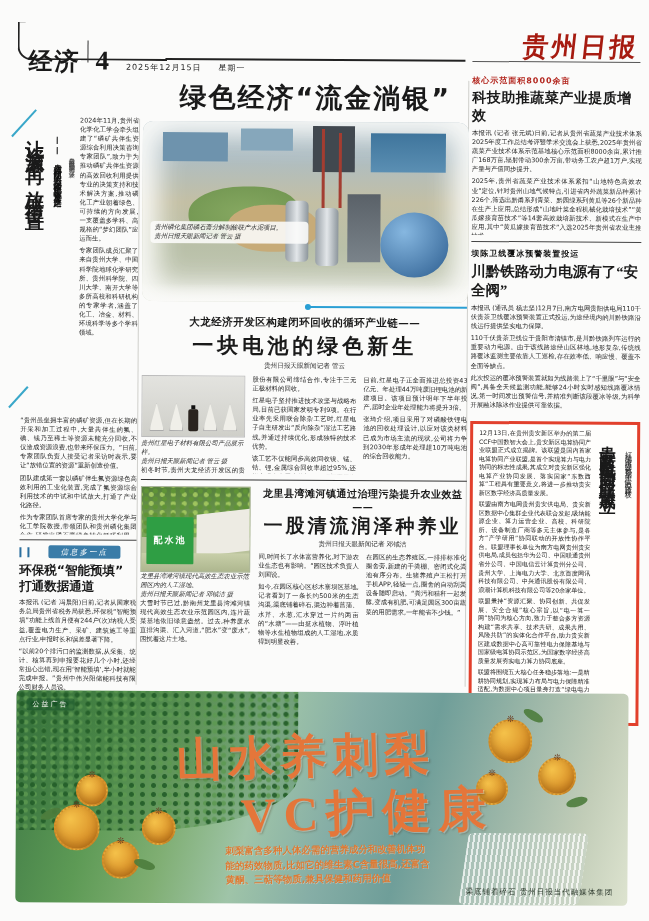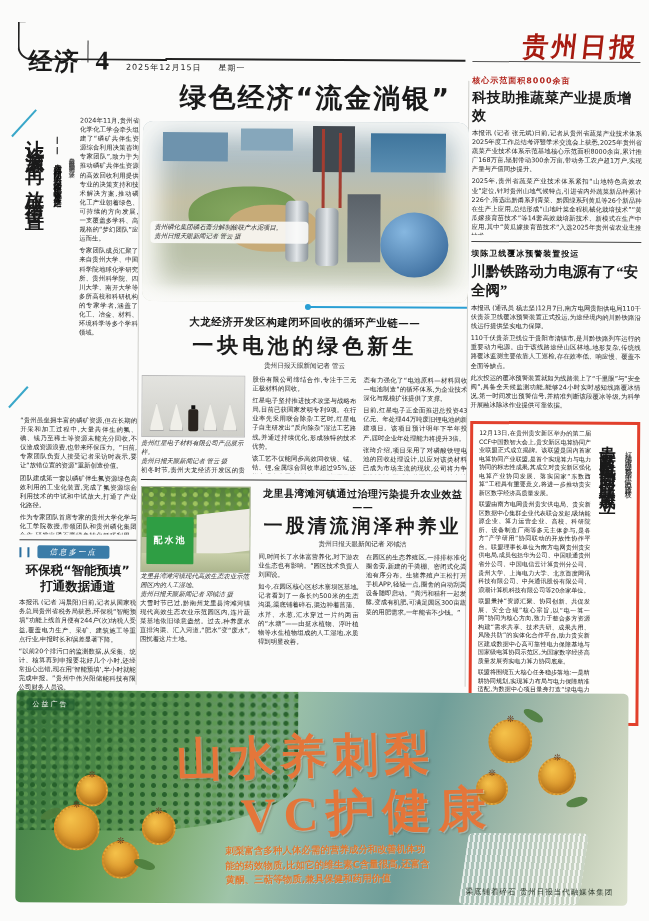--- a/index.html
+++ b/index.html
@@ -34,24 +34,24 @@
   
   .left-rail{position:absolute;left:20px;top:118px;width:117px;height:568px;}
   .lr-top{display:flex;flex-direction:row;gap:4px;height:296px;overflow:hidden;}
   .v-headline{writing-mode:vertical-rl;font-family:"Liberation Serif",serif;font-weight:900;
     font-size:19px;letter-spacing:7px;padding-top:8px;}
   .v-kicker{writing-mode:vertical-rl;font-size:8.2px;font-weight:700;letter-spacing:2px;padding-top:20px;color:#111;}
   .v-byline{writing-mode:vertical-rl;font-size:6.2px;color:#444;padding-top:36px;letter-spacing:1px;}
   .lr-bodycol{flex:1;overflow:hidden;}
   .lr-mid{margin-top:4px;height:118px;overflow:hidden;}
   .lr-divider{margin:5px 0;border-top:1px solid #444;}
-  .info-tag-row{display:flex;align-items:center;gap:8px;margin:2px 0 4px 0;}
+  .info-tag-row{display:flex;align-items:center;gap:19px;margin:2px 0 4px 0;}
   .info-bars{width:6px;height:10px;border-left:2px solid #2b6f9e;border-right:2px solid #2b6f9e;}
   .info-tag{background:#3a7ca8;color:#fff;font-style:italic;font-size:7.5px;padding:1.5px 12px;border-radius:2px;letter-spacing:2px;}
-  .info-headline{font-weight:900;font-size:12.5px;text-align:center;line-height:1.25;margin:3px 0 5px 0;}
+  .info-headline{font-weight:900;font-size:12.5px;text-align:left;line-height:1.25;margin:3px 0 5px 0;}
   .lr-info-body{height:168px;overflow:hidden;}
 
   
   .center-col{position:absolute;left:141px;top:76px;width:326px;}
   .main-headline{font-size:27px;font-weight:900;letter-spacing:2px;text-align:center;
     font-family:"DejaVu Sans",sans-serif;margin:4px 0 6px 18px;}
   .arrow-line{position:absolute;left:4px;top:44px;width:70px;height:46px;}
   .photo-main{position:relative;width:326px;height:180px;border-radius:10px;overflow:hidden;
     background:linear-gradient(180deg,#9fb3bd 0%,#aebdc2 20%,#c3bfa4 45%,#b9c0a8 70%,#c8cdbc 100%);
     box-shadow:inset 0 0 26px 16px rgba(252,252,250,.95);}
@@ -241,21 +241,20 @@
 
           </div>
         </div>
         <div class="c body-xs">
           <p>股份有限公司缔结合作,专注于三元正极材料的回收。</p>
           <p>红星电子坚持推进技术攻坚与战略布局,目前已获国家发明专利9项。在行业率先采用联合除杂工艺时,红星电子自主研发出“反向除杂”湿法工艺路线,并通过持续优化,形成独特的技术优势。</p>
           <p>该工艺不仅能同步高效回收镍、锰、钴、锂,金属综合回收率超过95%,还能实现生产用水的闭路循环与零二次污染。</p>
 
         </div>
         <div class="c body-xs">
-          <p>态有力强化了“电池原料—材料回收—电池制造”的循环体系,为企业技术深化与规模扩张提供了支撑。</p>
           <p>目前,红星电子正全面推进总投资43亿元、年处理44万吨废旧锂电池的新建项目。该项目预计明年下半年投产,届时企业年处理能力将提升3倍。</p>
           <p>张琦介绍,项目采用了对磷酸铁锂电池的回收处理设计,以应对该类材料已成为市场主流的现状,公司将力争到2030年形成年处理超10万吨电池的综合回收能力。</p>
 
         </div>
       </div>
     </div>
 
     <div class="center-divider"></div>
 
     <div class="art-water">

